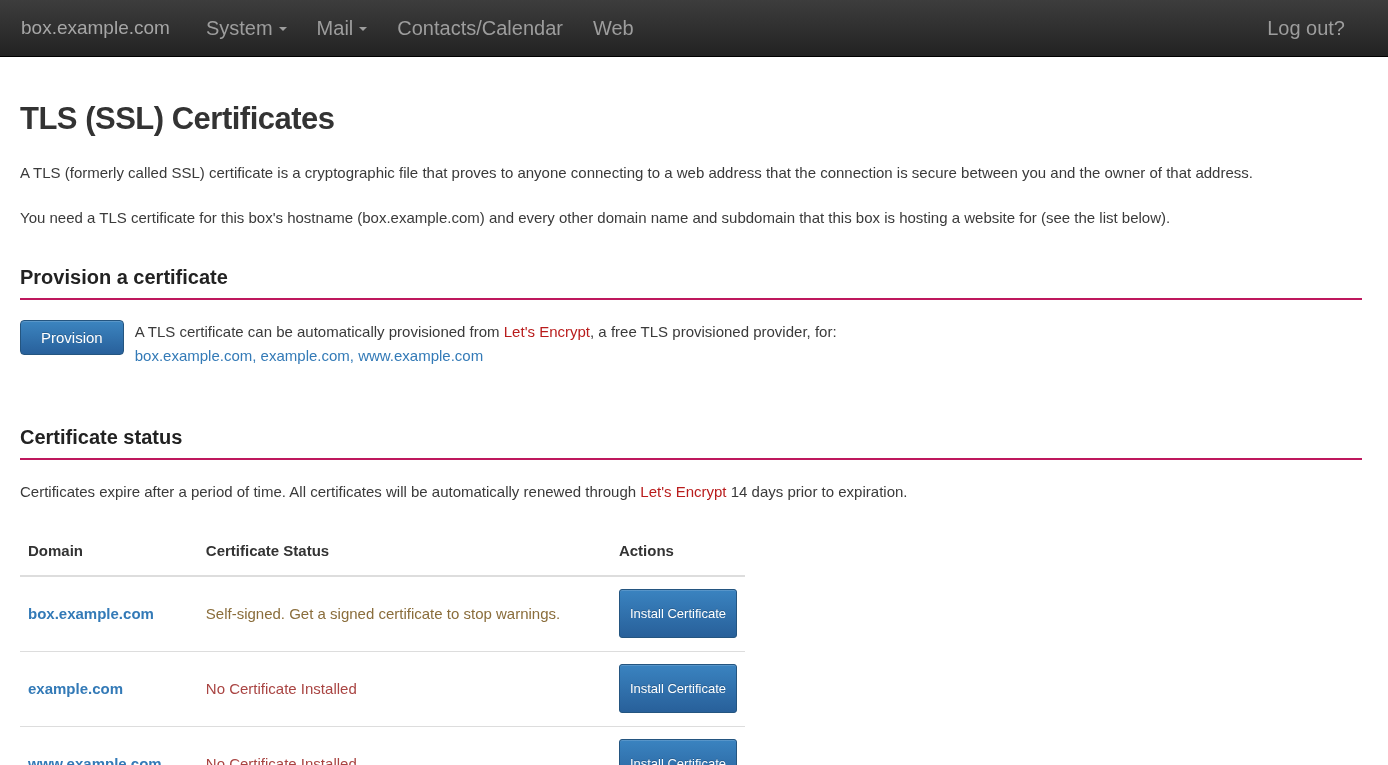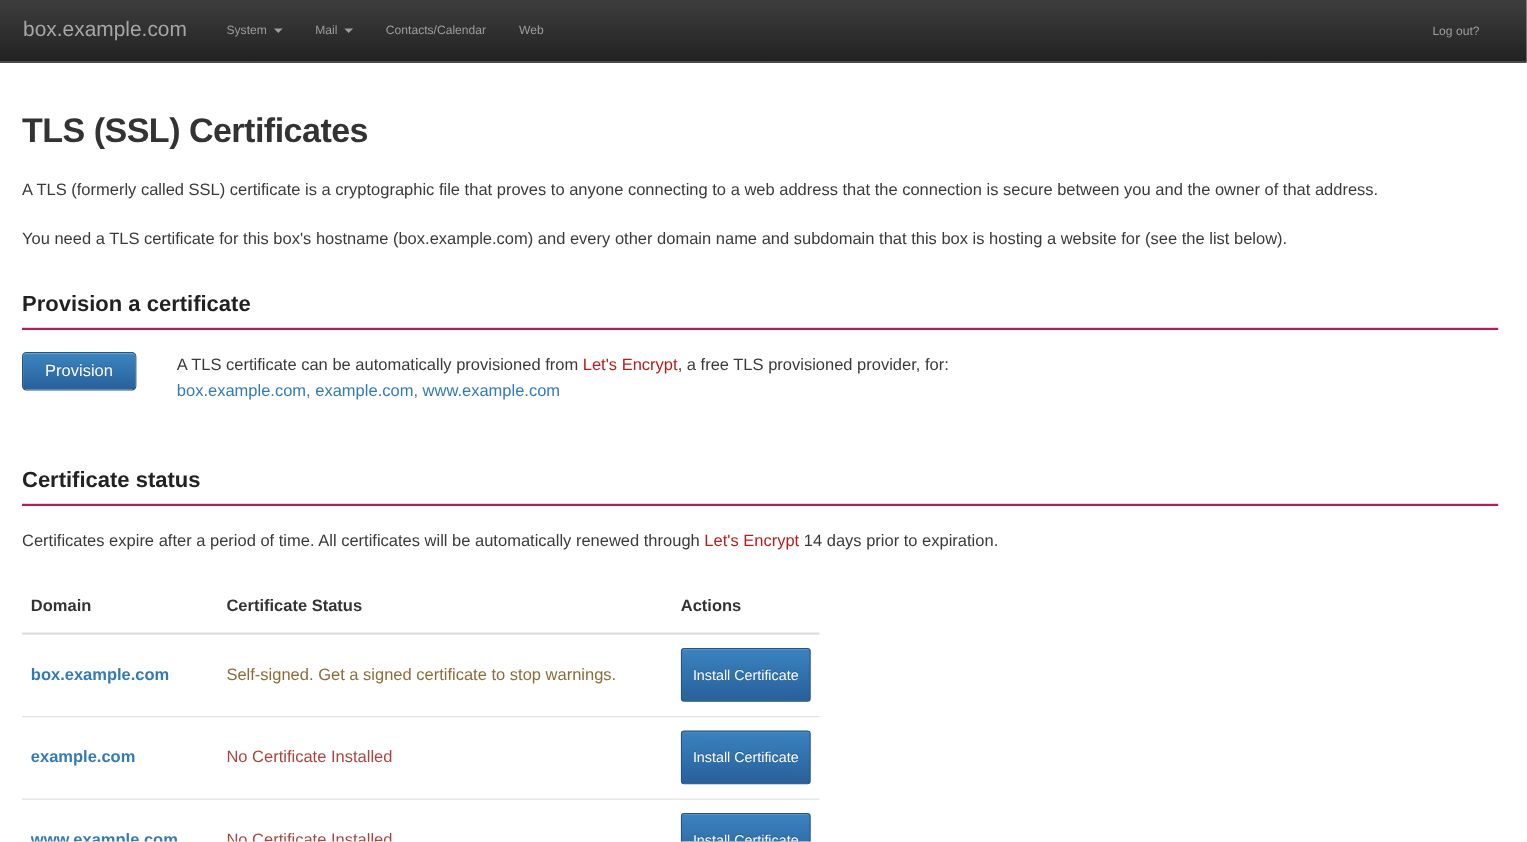--- a/index.html
+++ b/index.html
@@ -24,21 +24,21 @@
   .navbar .brand {
     color: #a6a6a6;
     font-size: 19px;
     text-decoration: none;
     margin-right: 21px;
     cursor: pointer;
   }
   .nav-items { display: flex; align-items: center; }
   .nav-link {
     color: #9d9d9d;
-    font-size: 11px;
+    font-size: 20px;
     text-decoration: none;
     padding: 18px 15px;
     cursor: pointer;
     white-space: nowrap;
   }
   .caret {
     display: inline-block;
     width: 0; height: 0;
     margin-left: 6px;
     vertical-align: middle;
@@ -73,21 +73,21 @@
     padding-bottom: 9px;
     border-bottom: 2px solid #be185d;
     margin-bottom: 20px;
   }
   .section-provision { margin-top: 36px; }
   .section-status { margin-top: 58px; }
 
   .provision-row {
     display: flex;
     align-items: flex-start;
-    gap: 37px;
+    gap: 11px;
   }
   .btn-provision {
     background: linear-gradient(to bottom, #3c85c0 0%, #28609b 100%);
     border: 1px solid #245580;
     border-radius: 4px;
     color: #fff;
     font-family: inherit;
     font-size: 15px;
     padding: 8px 20px;
     cursor: pointer;

